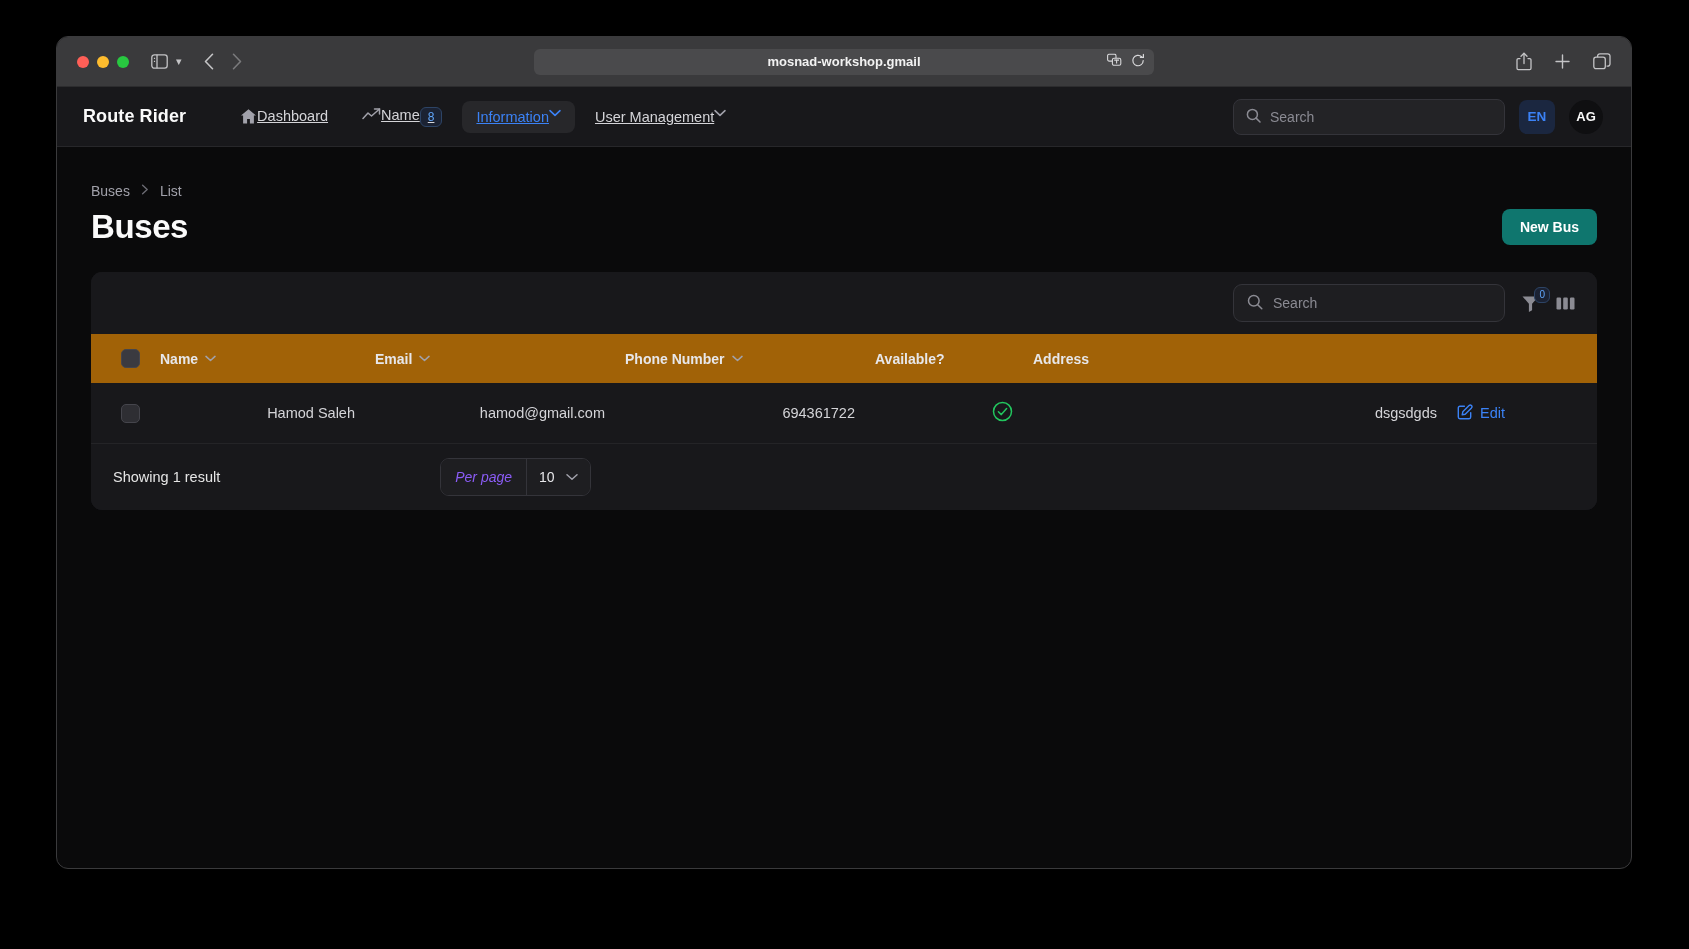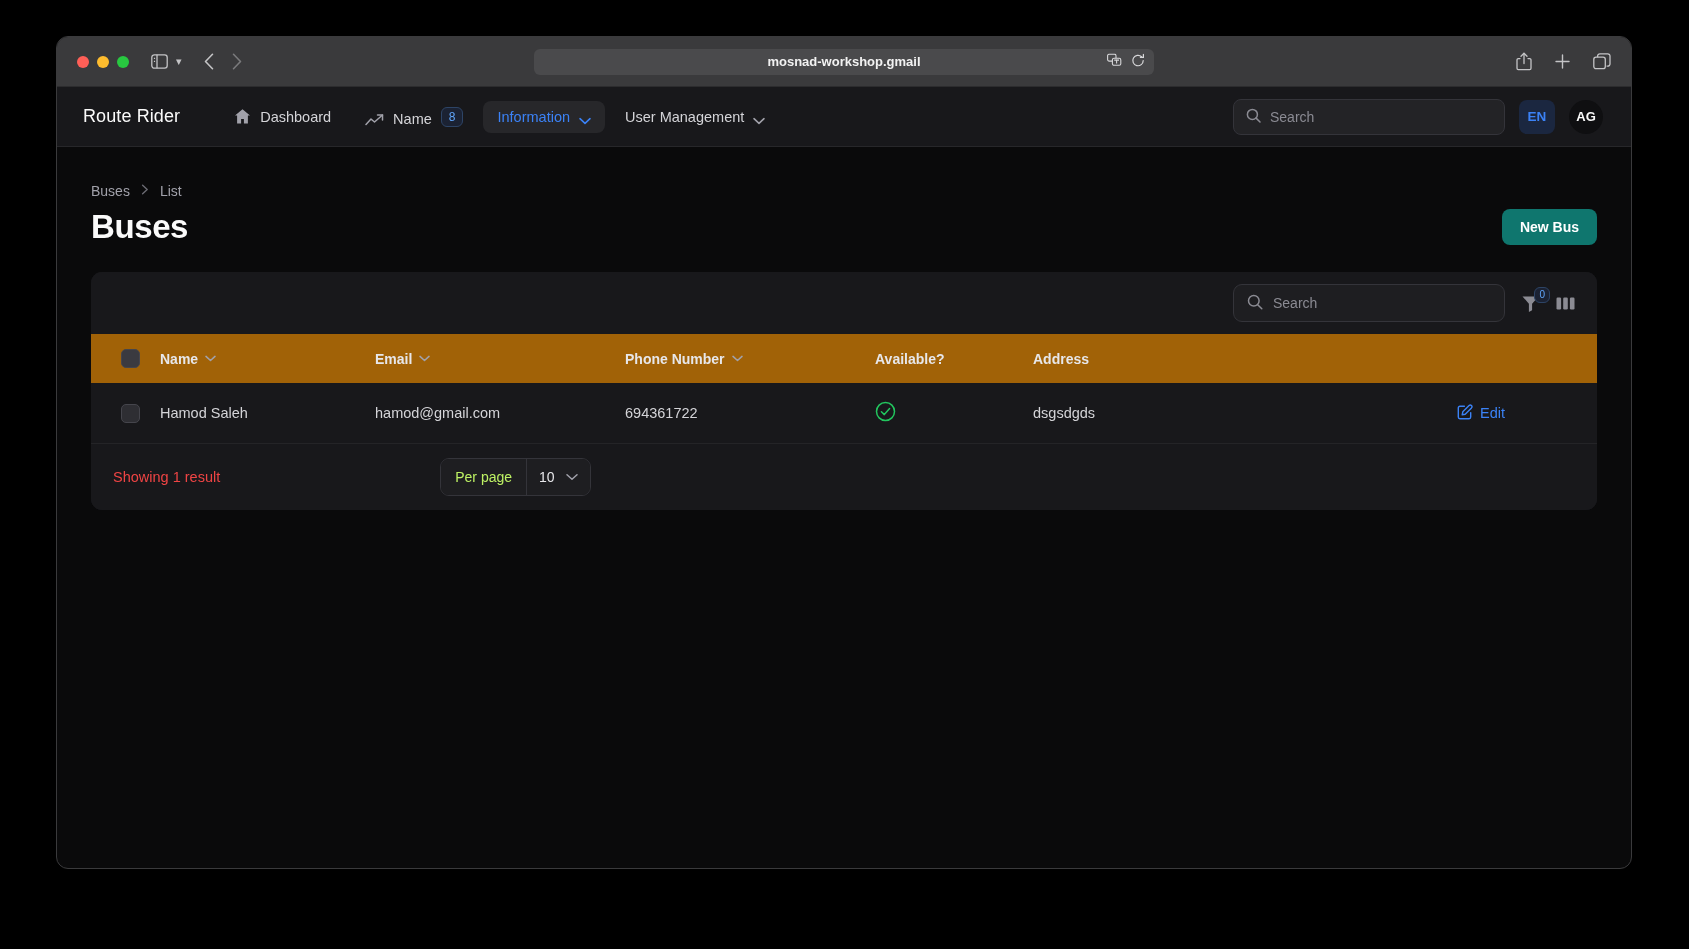--- a/index.html
+++ b/index.html
@@ -73,32 +73,33 @@
     background: #18181b;
     border-bottom: 1px solid #27272a;
     display: flex;
     align-items: center;
     padding: 0 28px 0 26px;
     gap: 6px;
   }
   .brand {
     color: #fafafa;
     font-size: 18px;
-    font-weight: 400;
+    font-weight: 700;
     letter-spacing: .1px;
     margin-right: 34px;
   }
   .navitem {
-    display: flex; align-items: flex-end; gap: 9px;
+    display: flex; align-items: flex-start; 
     padding: 8px 14px;
     border-radius: 8px;
     font-size: 14.5px;
     color: #d4d4d8;
     cursor: pointer;
     white-space: nowrap;
+    text-decoration: underline;
   }
   .navitem .ico { color: #a1a1aa; display:flex; }
   .navitem.active {
     background: #27272a;
     color: #3b82f6;
   }
   .navitem.active .chev { color: #3b82f6; }
   .navitem .chev { color: #a1a1aa; font-size: 11px; display:flex; }
   .badge-count {
     font-size: 12px;
@@ -222,20 +223,21 @@
     padding: 15px 10px;
     white-space: nowrap;
   }
   th .sortwrap { display: inline-flex; align-items: center; gap: 7px; cursor: pointer; }
   th .sort-chev { color: #a1a1aa; font-size: 10px; }
   tbody tr { border-bottom: 1px solid #242427; }
   td {
     font-size: 14.5px;
     color: #d4d4d8;
     padding: 18px 10px;
+    text-align: right;
   }
   .col-check { width: 56px; padding-left: 30px !important; }
   .col-name { width: 215px; }
   .col-email { width: 250px; }
   .col-phone { width: 250px; }
   .col-avail { width: 158px; }
   .col-addr { width: auto; }
   .col-act { width: 150px; text-align: left; padding-right: 28px !important; }
   .checkbox {
     width: 19px; height: 19px;
@@ -252,36 +254,37 @@
     color: #3b82f6; font-size: 14.5px; font-weight: 500;
     cursor: pointer;
   }
 
   .card-footer {
     height: 66px;
     display: flex; align-items: center;
     padding: 0 22px;
     background: #18181b;
   }
-  .showing { font-size: 14.5px; color: #ef4444; margin-left: 0; }
+  .showing { font-size: 14.5px; color: #e5e5e5; margin-left: 0; }
   .perpage {
     margin-left: 220px;
     display: flex; align-items: stretch;
     border: 1px solid #34343a;
     border-radius: 9px;
     overflow: hidden;
     height: 38px;
   }
   .perpage-label {
     display: flex; align-items: center;
     padding: 0 14px;
     background: #1e1e21;
-    color: #bef264;
+    color: #8b5cf6;
     font-size: 14px;
     border-right: 1px solid #34343a;
+    font-style: italic;
   }
   .perpage-value {
     display: flex; align-items: center; gap: 11px;
     padding: 0 12px;
     background: #1e1e21;
     color: #e7e7ea;
     font-size: 14px;
     cursor: pointer;
   }
   .perpage-value .chev { color: #a1a1aa; font-size: 11px; }

